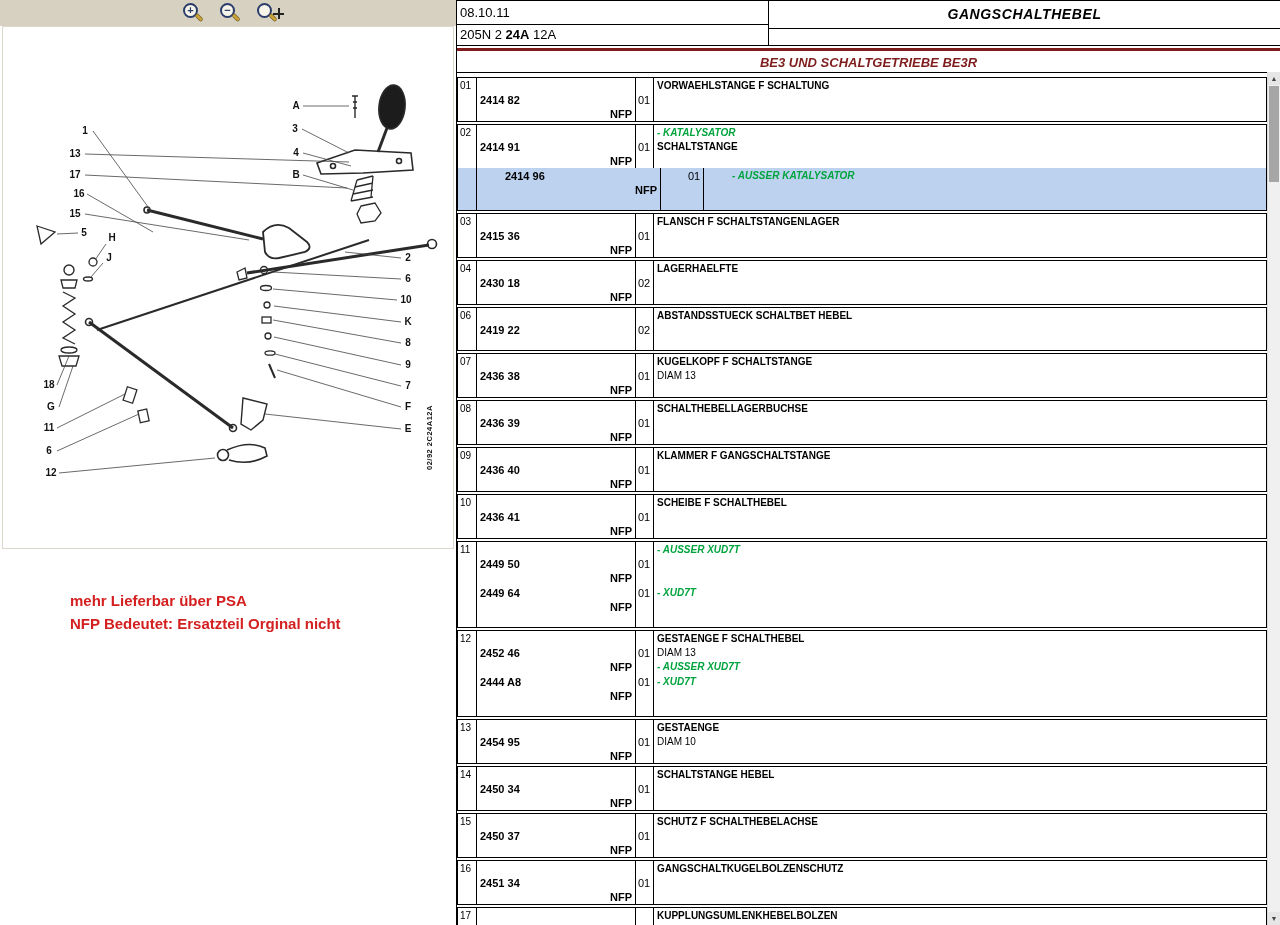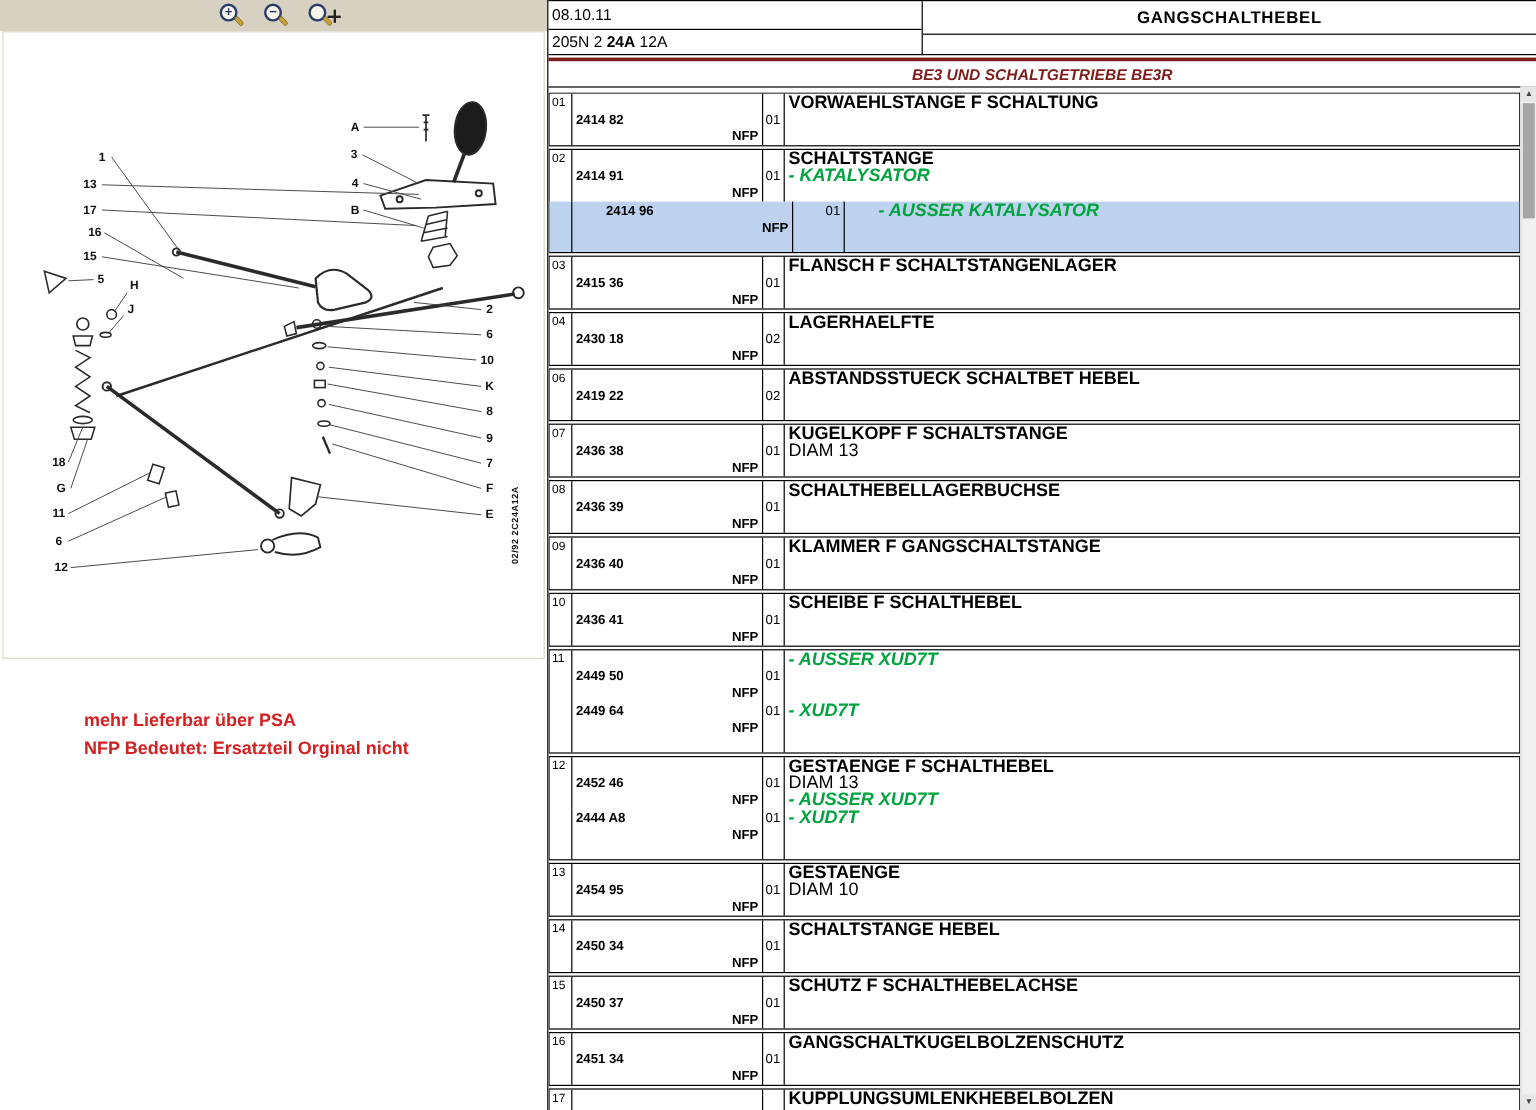--- a/index.html
+++ b/index.html
@@ -32,41 +32,41 @@
     font-size:15px; font-weight:bold; color:#d42020; line-height:23px; }
 
   
   .right-pane { position:absolute; left:456px; top:0; width:824px; height:925px;
     background:#fff; border-left:1px solid #000; }
   .hdr { position:relative; height:46px; border-top:1px solid #000; border-bottom:1px solid #000; }
   .hdr-left { position:absolute; left:0; top:0; width:312px; height:45px; border-right:1px solid #000; }
   .hdr-date { height:24px; line-height:23px; padding-left:3px; font-size:13px; border-bottom:1px solid #000; }
   .hdr-code { height:21px; line-height:20px; padding-left:3px; font-size:13px; }
   .hdr-code .b { font-weight:bold; }
-  .hdr-right { position:absolute; left:312px; right:0; top:0; height:45px; }
+  .hdr-right { position:absolute; left:312px; right:0; top:0; height:45px;font-style:italic; }
   .hdr-title { height:28px; line-height:26px; text-align:center; font-size:14px;
     font-weight:bold; letter-spacing:0.6px; border-bottom:1px solid #000; }
   .green-bar { margin-top:2px; height:25px; line-height:23px; text-align:center;
     color:#7f1d1d; font-style:italic; font-weight:bold; font-size:13px;
     border-top:3px solid #7f1d1d; border-bottom:1px solid #000; }
 
   .table-wrap { position:absolute; left:0; top:77px; right:13px; bottom:0; overflow:hidden; }
   .t-row { border:1px solid #000; margin-bottom:2px; background:#fff; }
   .entry { display:flex; min-height:42px; }
   .entry.hl { background:#bdd2ef;gap:25px; }
   .cell { border-right:1px solid #000; }
   .c-pos { width:19px; font-size:10px; padding:2px 0 0 2px; }
   .c-part { width:159px; font-size:11px; font-weight:bold; padding-top:1px; }
   .c-part.off { padding-top:15px; }
   .p-num { line-height:14px; padding-left:3px; }
   .p-nfp { line-height:14px; text-align:right; padding-right:3px; }
   .c-qty { width:18px; font-size:11px; padding:1px 0 0 2px; line-height:14px; }
   .c-qty.off { padding-top:15px; }
   .c-desc { flex:1; border-right:none; padding:1px 0 0 3px; }
-  .dl { line-height:14px; font-size:15px; }
+  .dl { line-height:14px; font-size:10px; }
   .dl.title { font-weight:bold; }
   .dl.plain { font-weight:normal; }
   .dl.green { color:#00a43e; font-style:italic; font-weight:bold; }
 
   
   .scrollbar { position:absolute; right:0; top:72px; bottom:0; width:13px;
     background:#f0f0f0; border-left:1px solid #dcdcdc; }
   .sb-btn { position:absolute; left:0; right:0; height:13px; background:#e6e6e6;
     font-size:7px; line-height:13px; text-align:center; color:#444; cursor:pointer; }
   .sb-up { top:0; }
@@ -246,22 +246,22 @@
         </div>
         <div class="t-row">
           <div class="entry">
             <div class="cell c-pos">02</div>
             <div class="cell c-part off">
               <div class="p-num">2414 91</div>
               <div class="p-nfp">NFP</div>
             </div>
             <div class="cell c-qty off">01</div>
             <div class="cell c-desc">
+              <div class="dl green">- KATALYSATOR</div>
               <div class="dl title">SCHALTSTANGE</div>
-              <div class="dl green">- KATALYSATOR</div>
             </div>
           </div>
           <div class="entry hl">
             <div class="cell c-pos"></div>
             <div class="cell c-part">
               <div class="p-num">2414 96</div>
               <div class="p-nfp">NFP</div>
             </div>
             <div class="cell c-qty">01</div>
             <div class="cell c-desc">

